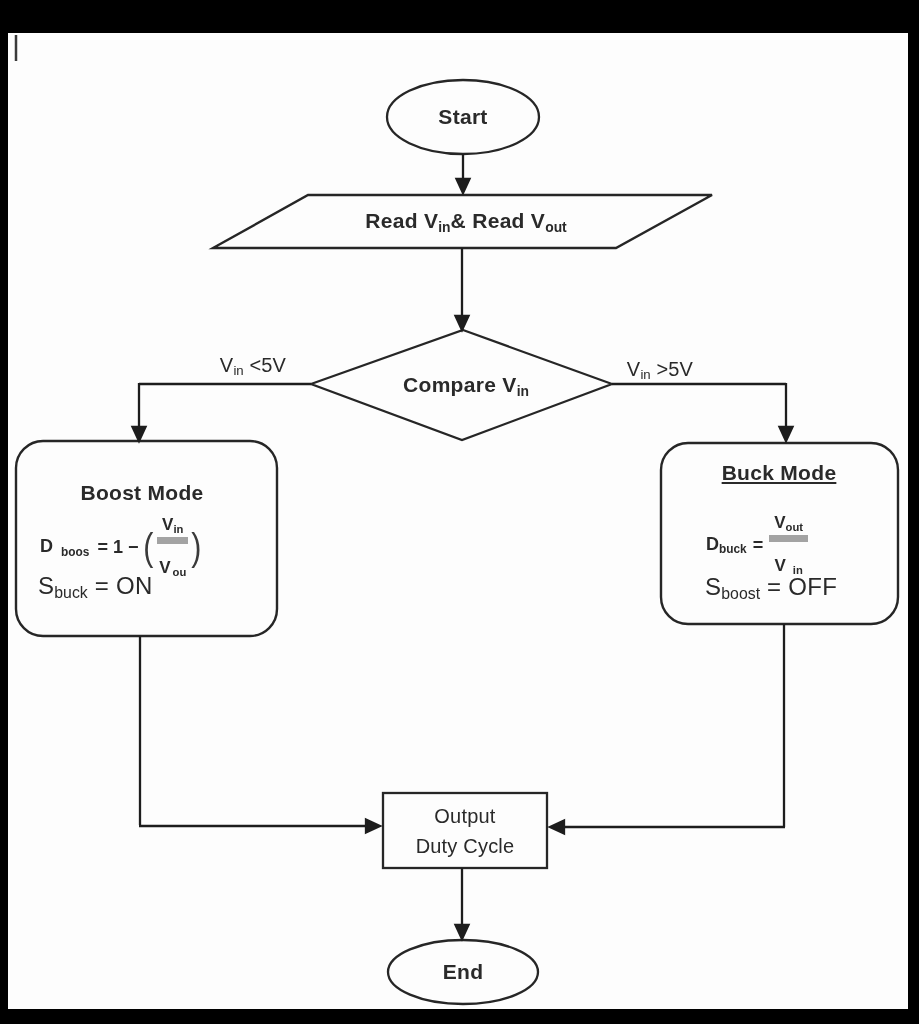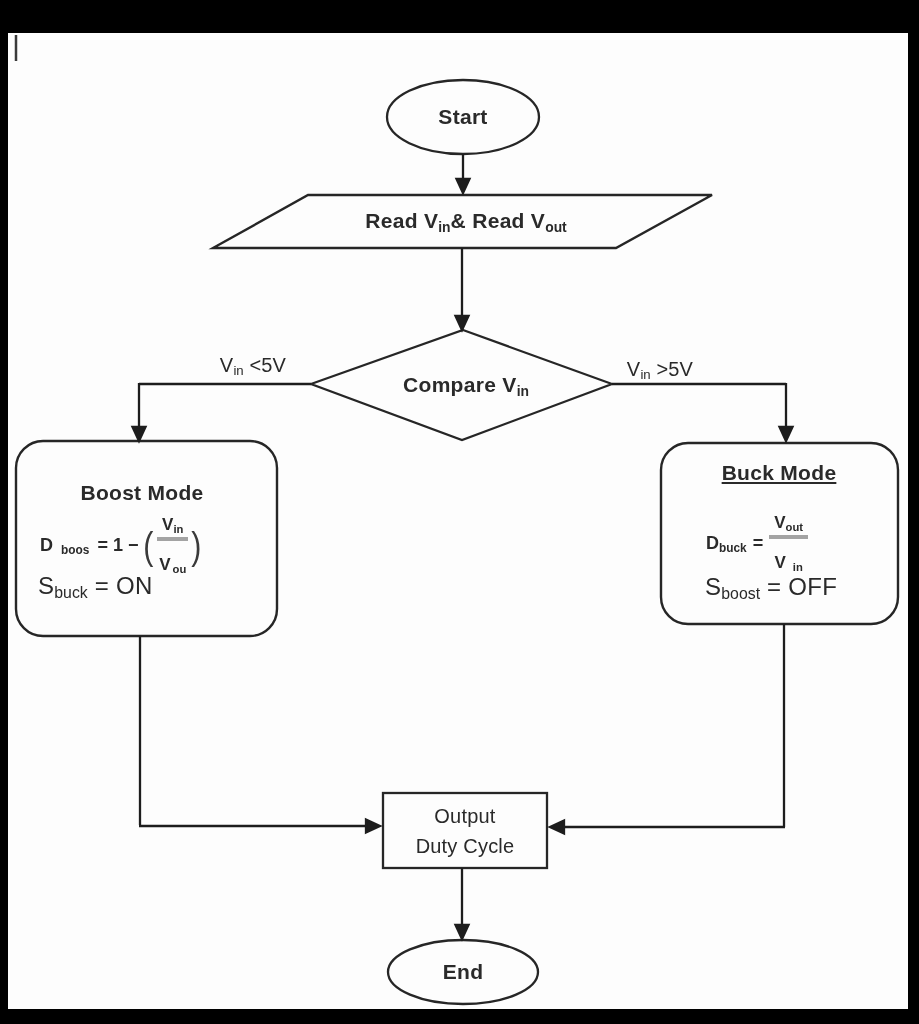--- a/index.html
+++ b/index.html
@@ -7,21 +7,21 @@
           font-family:"Liberation Sans",sans-serif;color:#2a2a2a;}
   .paper{position:absolute;left:8px;top:33px;width:900px;height:976px;background:#fdfdfd;}
   svg.wires{position:absolute;left:0;top:0;width:919px;height:1024px;z-index:2;}
   .lbl{position:absolute;z-index:3;white-space:nowrap;color:#2a2a2a;}
   .ctr{transform:translate(-50%,-50%);text-align:center;}
   .t21{font-size:21px;font-weight:600;letter-spacing:.3px;}
   .t20{font-size:20px;font-weight:400;letter-spacing:.2px;}
   .sub{font-size:.66em;vertical-align:-.28em;letter-spacing:0;}
   .formula{display:flex;align-items:center;font-size:18px;font-weight:600;}
   .frac{display:inline-flex;flex-direction:column;align-items:center;font-size:17px;line-height:1.05;}
-  .frac .num{border-bottom:4px solid #a3a3a3;padding:0 5px 1px;}
+  .frac .num{border-bottom:7px solid #a3a3a3;padding:0 5px 1px;}
   .frac .den{padding-top:15px;}
   .paren{font-size:38px;font-weight:300;color:#3a3a3a;line-height:1;margin:0 2px;transform:scaleX(.8);}
   .gap{display:inline-block;width:6px;}
   .sw{font-size:24px;font-weight:400;letter-spacing:.3px;}
   .outlbl{line-height:30px;}
 </style>
 </head>
 <body>
 
 <div class="canvas">

